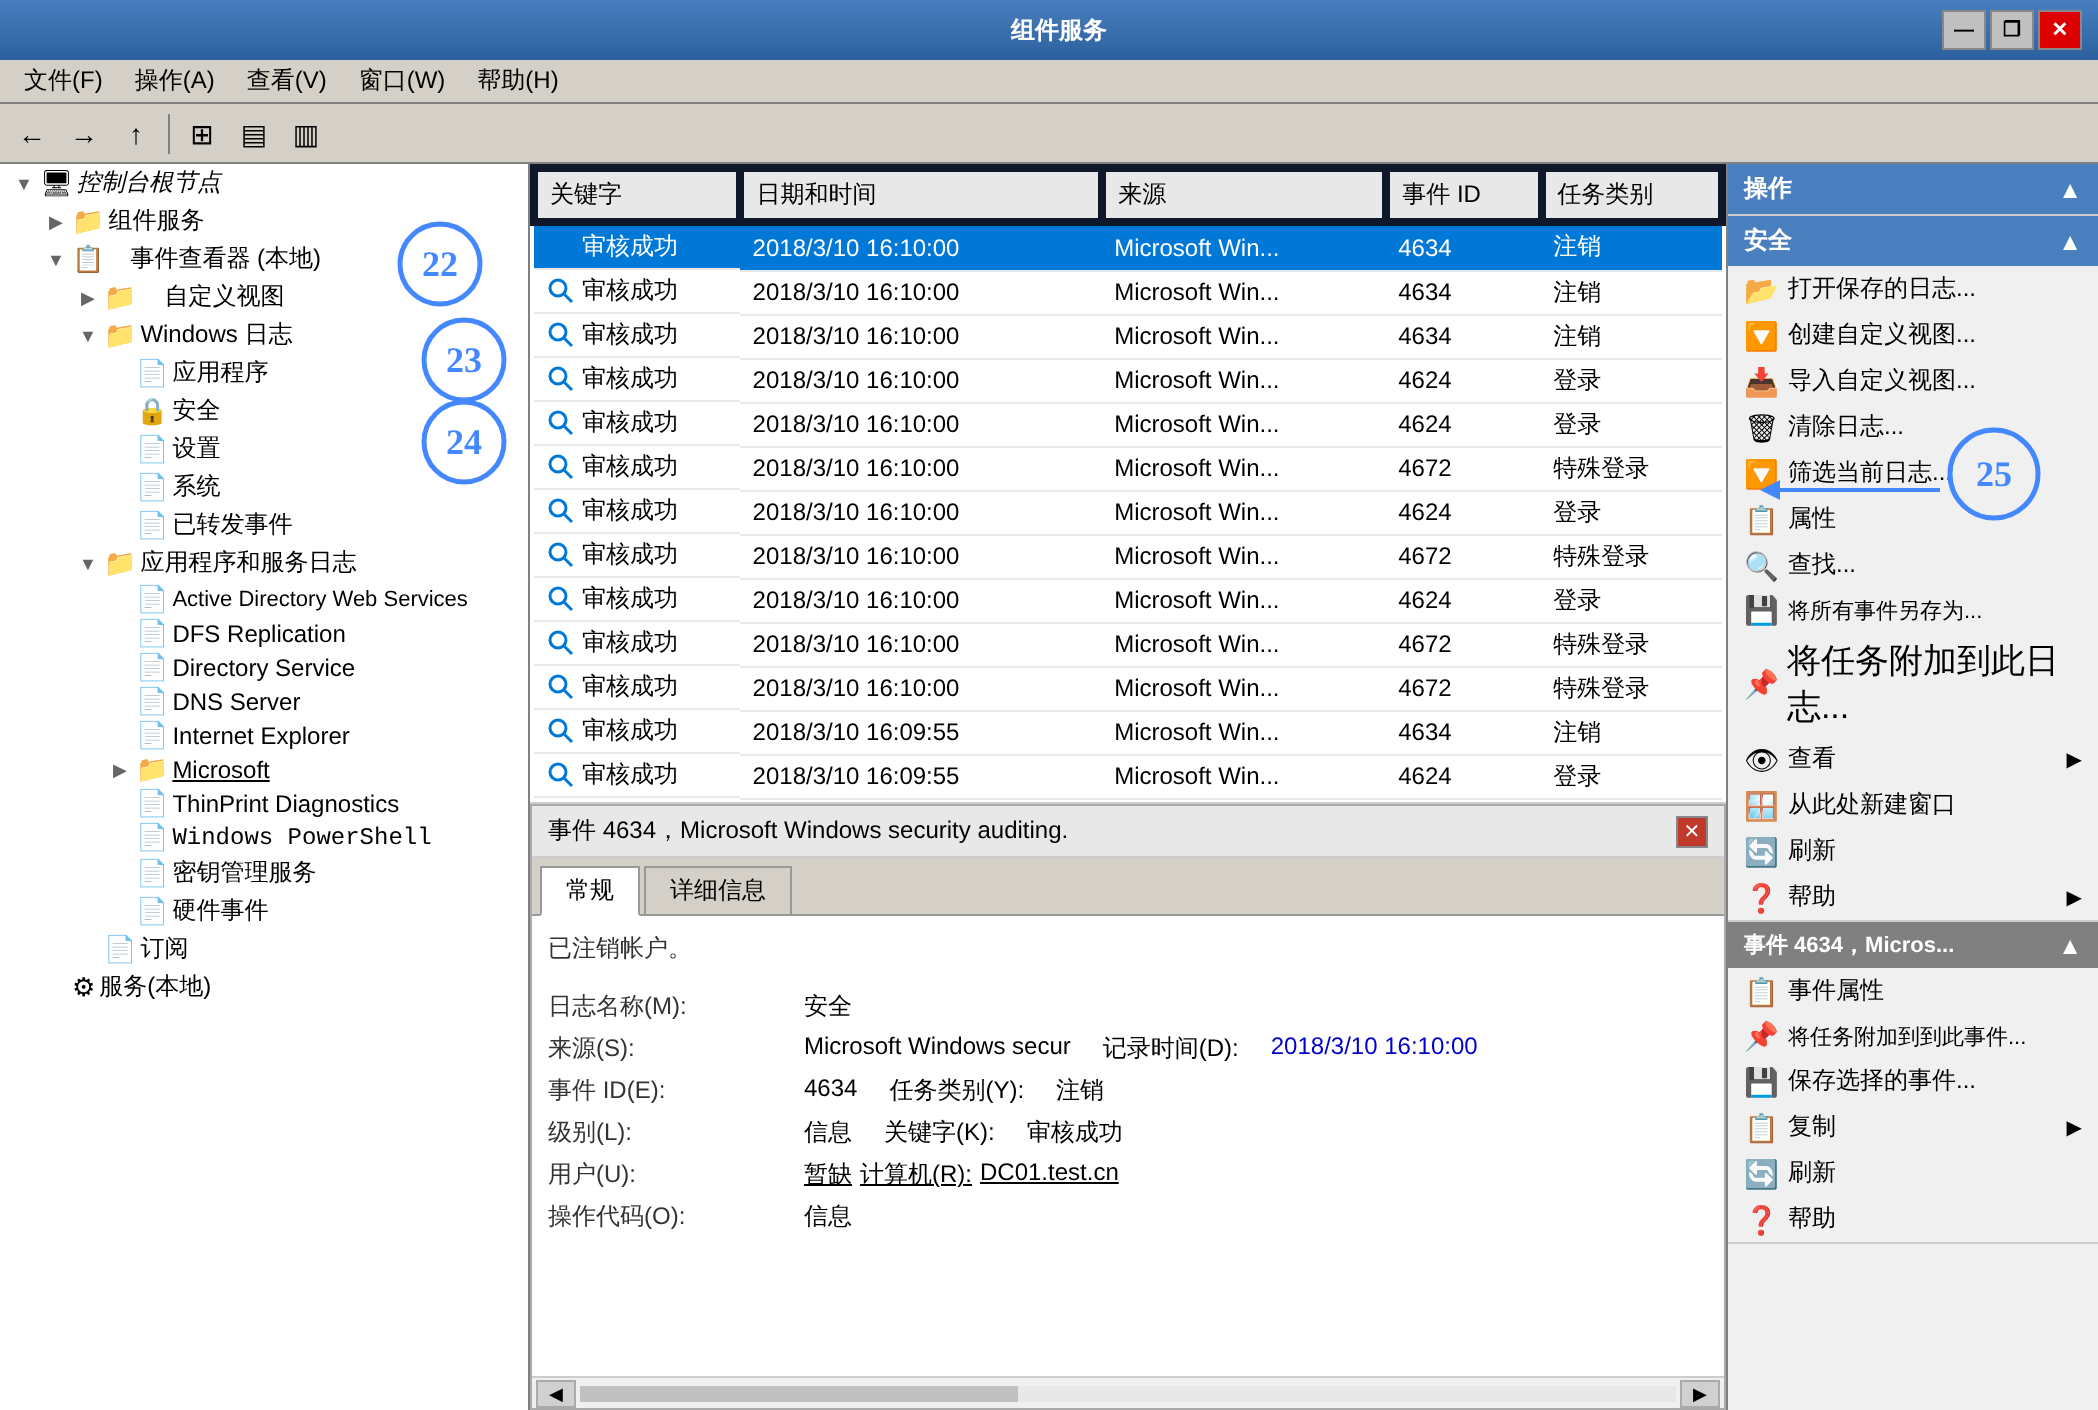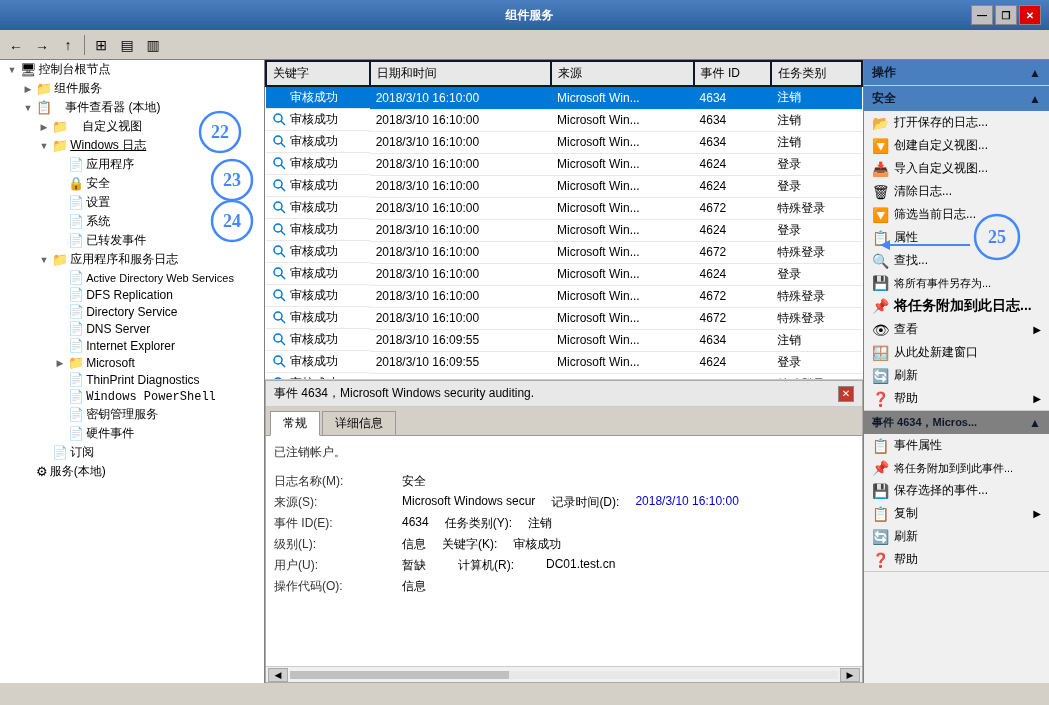--- a/index.html
+++ b/index.html
@@ -101,21 +101,21 @@
       overflow-y: auto;
       border-bottom: 1px solid #ccc;
     }
     .event-table {
       width: 100%;
       border-collapse: collapse;
       font-size: 12px;
     }
     .event-table th {
       background: #e8e8e8;
-      border: 2px solid #0f172a;
+      border: 4px solid #0f172a;
       padding: 3px 6px;
       text-align: left;
       font-weight: normal;
       white-space: nowrap;
       position: sticky;
       top: 0;
     }
     .event-table td {
       border-bottom: 1px solid #e8e8e8;
       padding: 2px 6px;
@@ -194,21 +194,21 @@
       width: 185px;
       background: #f0f0f0;
       overflow-y: auto;
       font-size: 12px;
     }
     .actions-section {
       border-bottom: 1px solid #ccc;
     }
     .actions-header {
       background: #4a7fbf;
-      color: #0f172a;
+      color: #ffffff;
       padding: 4px 8px;
       font-weight: bold;
       display: flex;
       align-items: center;
       justify-content: space-between;
     }
     .actions-header.gray {
       background: #808080;
     }
     .action-item {
@@ -235,59 +235,66 @@
   <div class="title-bar">
     <div style="width:80px;"></div>
     <div class="title-bar-text">组件服务</div>
     <div class="title-controls">
       <div class="title-btn">—</div>
       <div class="title-btn">❐</div>
       <div class="title-btn close">✕</div>
     </div>
   </div>
 
+  <div class="menu-bar">
+    <div class="menu-item">文件(F)</div>
+    <div class="menu-item">操作(A)</div>
+    <div class="menu-item">查看(V)</div>
+    <div class="menu-item">窗口(W)</div>
+    <div class="menu-item">帮助(H)</div>
+  </div>
 
   <div class="toolbar">
     <div class="tb-btn">←</div>
     <div class="tb-btn">→</div>
     <div class="tb-btn">↑</div>
     <div class="tb-sep"></div>
     <div class="tb-btn">⊞</div>
     <div class="tb-btn">▤</div>
     <div class="tb-btn">▥</div>
   </div>
 
   <div class="main-container">
 
     <div class="left-panel">
 
       <div class="tree-item" style="padding-left:4px;">
         <span class="tree-toggle">▼</span>
         <span style="font-size:13px;">🖥</span>
-        <span class="tree-label" style="margin-left:2px;">控制台根节点</span>
+        <span class="tree-label" style="margin-left:2px;font-style:italic;">控制台根节点</span>
       </div>
       <div class="tree-item" style="padding-left:20px;">
         <span class="tree-toggle">▶</span>
         <span style="font-size:13px;">📁</span>
         <span class="tree-label" style="margin-left:2px;">组件服务</span>
       </div>
       <div class="tree-item" style="padding-left:20px;">
         <span class="tree-toggle">▼</span>
         <span style="font-size:13px;">📋</span>
         <span class="tree-label" style="margin-left:13px;">事件查看器 (本地)</span>
       </div>
       <div class="tree-item" style="padding-left:36px;">
         <span class="tree-toggle">▶</span>
         <span style="font-size:13px;">📁</span>
         <span class="tree-label" style="margin-left:14px;">自定义视图</span>
       </div>
       <div class="tree-item" style="padding-left:36px;">
         <span class="tree-toggle">▼</span>
         <span style="font-size:13px;">📁</span>
-        <span class="tree-label" style="margin-left:2px;text-decoration:underline;">Windows 日志</span>
+        <span class="tree-label" style="margin-left:2px;">Windows 日志</span>
       </div>
       <div class="tree-item" style="padding-left:52px;">
         <span class="tree-toggle" style="visibility:hidden;">▶</span>
         <span style="font-size:13px;">📄</span>
         <span class="tree-label" style="margin-left:2px;">应用程序</span>
       </div>
       <div class="tree-item" style="padding-left:52px;">
         <span class="tree-toggle" style="visibility:hidden;">▶</span>
         <span style="font-size:13px;">🔒</span>
         <span class="tree-label" style="margin-left:2px;">安全</span>
@@ -333,21 +340,21 @@
         <span class="tree-label" style="margin-left:2px;">DNS Server</span>
       </div>
       <div class="tree-item" style="padding-left:52px;">
         <span class="tree-toggle" style="visibility:hidden;">▶</span>
         <span style="font-size:13px;">📄</span>
         <span class="tree-label" style="margin-left:2px;">Internet Explorer</span>
       </div>
       <div class="tree-item" style="padding-left:52px;">
         <span class="tree-toggle">▶</span>
         <span style="font-size:13px;">📁</span>
-        <span class="tree-label" style="margin-left:2px;">Microsoft</span>
+        <span class="tree-label" style="margin-left:2px;text-decoration:underline;">Microsoft</span>
       </div>
       <div class="tree-item" style="padding-left:52px;">
         <span class="tree-toggle" style="visibility:hidden;">▶</span>
         <span style="font-size:13px;">📄</span>
         <span class="tree-label" style="margin-left:2px;">ThinPrint Diagnostics</span>
       </div>
       <div class="tree-item" style="padding-left:52px;">
         <span class="tree-toggle" style="visibility:hidden;">▶</span>
         <span style="font-size:13px;">📄</span>
         <span class="tree-label" style="margin-left:2px;font-family:Liberation Mono, monospace;">Windows PowerShell</span>
@@ -633,21 +640,21 @@
             </div>
 
             <span class="detail-label">级别(L):</span>
             <div style="display:flex; gap:16px; flex-wrap:wrap;">
               <span>信息</span>
               <span>关键字(K):</span>
               <span>审核成功</span>
             </div>
 
             <span class="detail-label">用户(U):</span>
-            <div style="display:flex; gap:32px; flex-wrap:wrap;">
+            <div style="display:flex; gap:4px; flex-wrap:wrap;text-decoration:underline;">
               <span>暂缺</span>
               <span>计算机(R):</span>
               <span>DC01.test.cn</span>
             </div>
 
             <span class="detail-label">操作代码(O):</span>
             <span>信息</span>
           </div>
         </div>
 
@@ -701,21 +708,21 @@
         <div class="action-item">
           <span class="action-icon">🔍</span>
           <span>查找...</span>
         </div>
         <div class="action-item">
           <span class="action-icon">💾</span>
           <span style="font-size:11px;">将所有事件另存为...</span>
         </div>
         <div class="action-item">
           <span class="action-icon">📌</span>
-          <span style="font-size:14px;font-weight:bold;">将任务附加到此日志...</span>
+          <span style="font-size:17px;">将任务附加到此日志...</span>
         </div>
         <div class="action-item">
           <span class="action-icon">👁</span>
           <span>查看</span>
           <span class="action-arrow">▶</span>
         </div>
         <div class="action-item">
           <span class="action-icon">🪟</span>
           <span>从此处新建窗口</span>
         </div>

